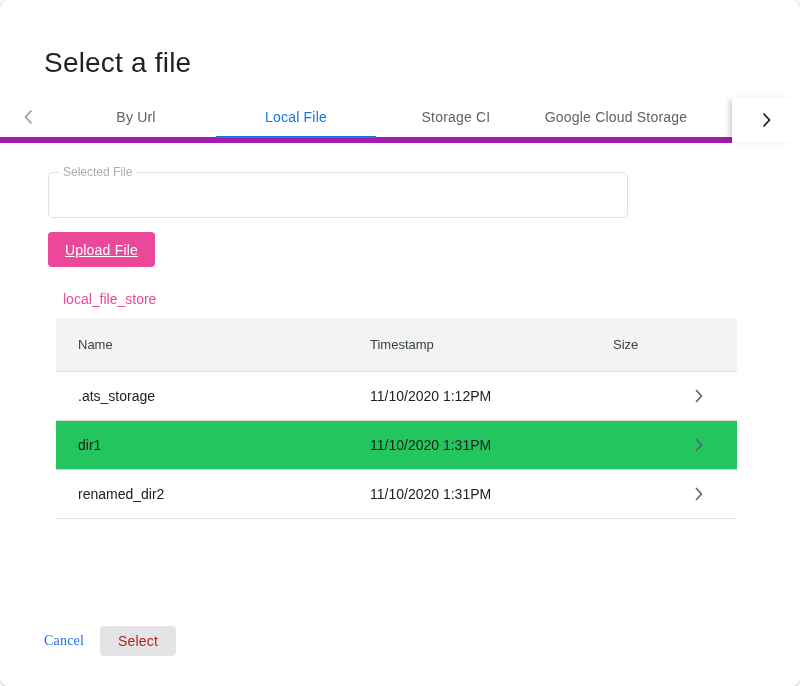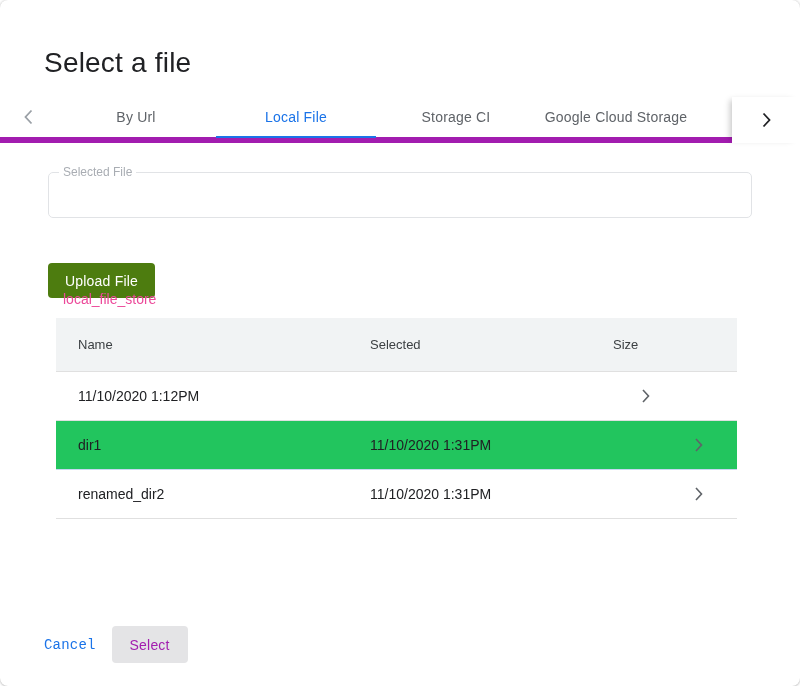--- a/index.html
+++ b/index.html
@@ -30,36 +30,36 @@
     width:160px; display:flex; align-items:center; justify-content:center;
     font-size:14px; font-weight:500; color:#5f6368; cursor:pointer; position:relative;
     letter-spacing:.2px;
   }
   .tab.active { color:#1a73e8; }
   .tab.active::after {
     content:""; position:absolute; left:0; right:0; bottom:-1px; height:2px; background:#1a73e8;
   }
   
   .field {
-    position:absolute; left:48px; top:172px; width:704px; height:46px;
+    position:absolute; left:48px; top:172px; width:580px; height:46px;
     border:1px solid #e1e3e6; border-radius:5px;
   }
   .field-label {
     position:absolute; top:-8px; left:10px; background:#fff; padding:0 4px;
     font-size:12px; color:#a9adb3;
   }
   .field input {
     width:100%; height:100%; border:none; outline:none; background:transparent;
     font-size:14px; color:#202124; padding:0 14px; font-family:inherit;
   }
   
   .upload-btn {
-    position:absolute; left:48px; top:263px; height:35px; padding:0 17px;
-    background:#4d7c0f; color:#fff; border:none; border-radius:4px;
-    font-size:14px; font-family:inherit; cursor:pointer; letter-spacing:.2px;
+    position:absolute; left:48px; top:232px; height:35px; padding:0 17px;
+    background:#ec4899; color:#fff; border:none; border-radius:4px;
+    font-size:14px; font-family:inherit; cursor:pointer; letter-spacing:.2px;text-decoration:underline;
   }
   .store-link {
     position:absolute; left:63px; top:291px; font-size:14px; color:#ec4899;
     text-decoration:none; cursor:pointer;
   }
   
   .table { position:absolute; left:48px; top:318px; width:689px; }
   .trow {
     display:grid; grid-template-columns:292px 243px 1fr 40px;
     align-items:center; padding-left:22px; padding-right:18px;margin-left:8px;
@@ -70,25 +70,25 @@
   }
   .tr {
     height:49px; border-bottom:1px solid #e0e0e0;
     font-size:14px; color:#202124; cursor:pointer; background:#fff;
   }
   .tr.selected { background:#22c55e; border-bottom-color:#c6d7f0; }
   .cell-chev { display:flex; justify-content:center; color:#5f6368; }
   
   .footer { position:absolute; left:44px; top:626px; display:flex; align-items:center; }
   .cancel-btn {
-    background:none; border:none; color:#1a73e8; font-size:14px; font-family:Liberation Mono, monospace;
+    background:none; border:none; color:#1a73e8; font-size:14px; font-family:Liberation Serif, serif;
     cursor:pointer; padding:0; letter-spacing:.2px;
   }
   .select-btn {
-    margin-left:16px; width:76px; height:37px; background:#e4e4e6; color:#a21caf;
+    margin-left:16px; width:76px; height:30px; background:#e4e4e6; color:#b91c1c;
     border:none; border-radius:4px; font-size:14px; font-family:inherit; letter-spacing:.2px;
   }
   .icon-svg { display:block; }
 </style>
 </head>
 <body>
 
 <div class="dialog">
 
   <div class="title">Select a file</div>
@@ -127,26 +127,27 @@
     <input type="text" value="" style="">
   </div>
 
   <button class="upload-btn">Upload File</button>
 
   <a class="store-link">local_file_store</a>
 
   <div class="table">
     <div class="trow thead">
       <span>Name</span>
-      <span>Selected</span>
+      <span>Timestamp</span>
       <span>Size</span>
       <span></span>
     </div>
 
     <div class="trow tr">
+      <span>.ats_storage</span>
       <span>11/10/2020 1:12PM</span>
       <span></span>
       <span class="cell-chev">
         <svg class="icon-svg" width="8" height="14" viewBox="0 0 8 14">
             <polyline points="1,1 6.5,7 1,13" fill="none" stroke="currentColor" stroke-width="1.6"></polyline>
           </svg>
       </span>
     </div>
 
     <div class="trow tr selected">

